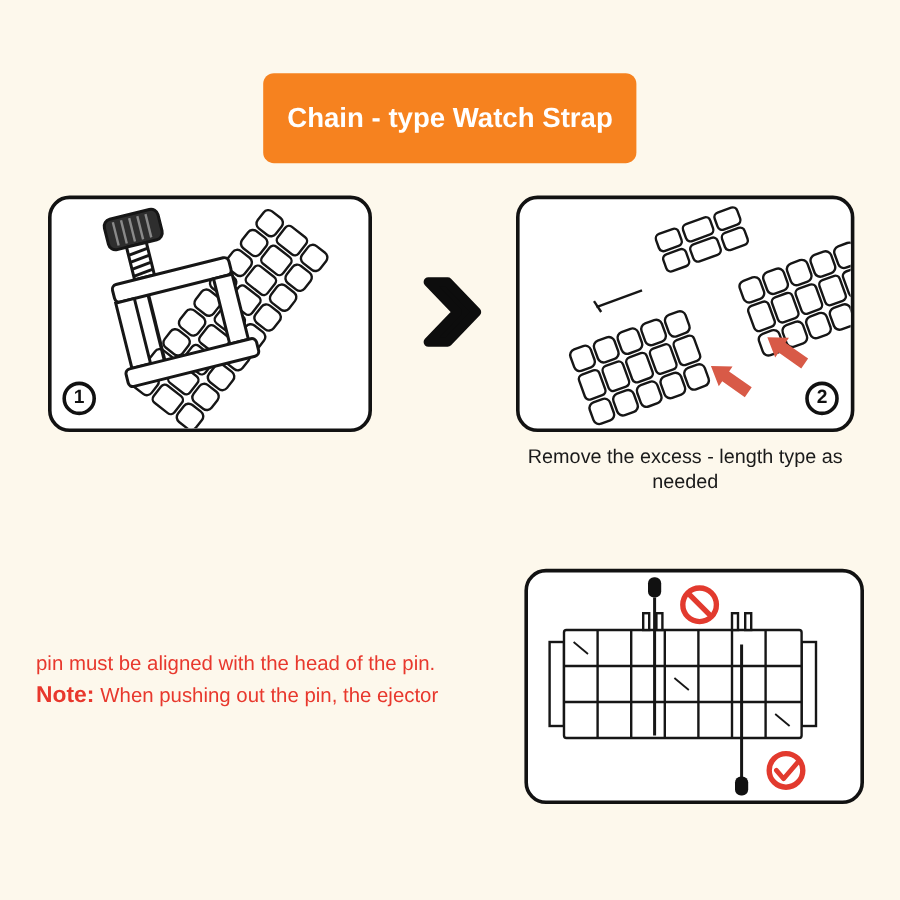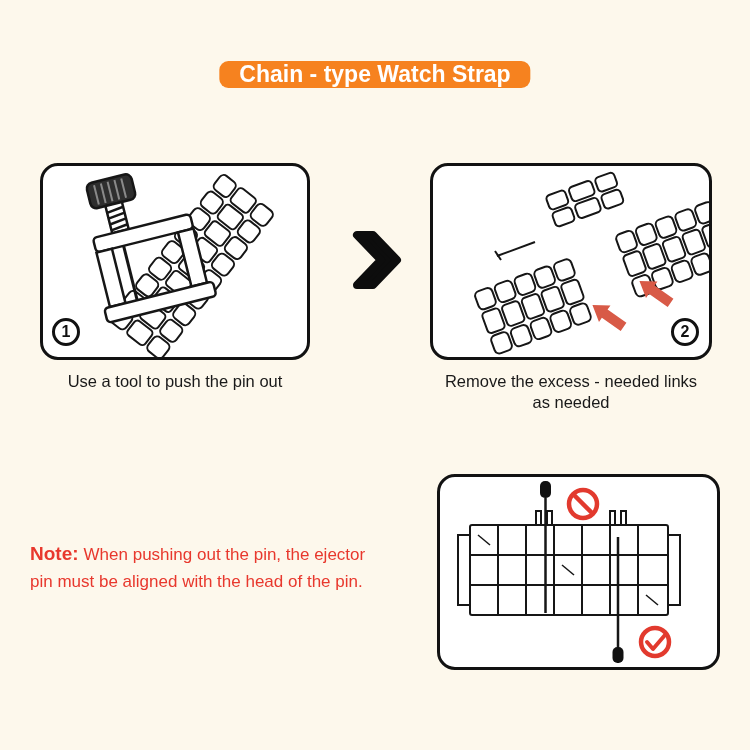--- a/index.html
+++ b/index.html
@@ -9,21 +9,21 @@
     font-family:"Liberation Sans", sans-serif;
     position:relative;
     overflow:hidden;
   }
   .page { position:absolute; inset:0; }
 
   .banner {
     position:absolute; top:61px; left:50%; transform:translateX(-50%);
     background:#f6821f; color:#ffffff;
     font-weight:bold; font-size:23px; line-height:1;
-    padding:2px 20px; border-radius:9px; white-space:nowrap;
+    padding:26px 20px; border-radius:9px; white-space:nowrap;
   }
 
   .panel {
     position:absolute; background:#ffffff;
     border:3px solid #121212; border-radius:18px;
     overflow:hidden;
   }
   .left-panel   { left:40px;  top:163px; width:270px; height:197px; }
   .right-panel  { left:430px; top:163px; width:282px; height:197px; }
   .detail-panel { left:437px; top:474px; width:283px; height:196px; }
@@ -181,26 +181,25 @@
       <g fill="#d85a47">
         <polygon transform="translate(175,150) rotate(35)" points="-19,0 -4,-10 -4,-5 19,-5 19,5 -4,5 -4,10"></polygon>
         <polygon transform="translate(222,126) rotate(35)" points="-19,0 -4,-10 -4,-5 19,-5 19,5 -4,5 -4,10"></polygon>
       </g>
     </svg>
     <div class="step-circle step2">
       <span>2</span>
     </div>
   </div>
 
-  <div class="caption caption1">Use a tool to push the pin out</div>
-  <div class="caption caption2">Remove the excess - needed links as needed</div>
+  <div class="caption caption2">Remove the excess - length type as needed</div>
 
   <div class="note">
+    <div>pin must be aligned with the head of the pin.</div>
     <div><span class="note-label">Note:</span><span>When pushing out the pin, the ejector</span></div>
-    <div>pin must be aligned with the head of the pin.</div>
   </div>
 
   <div class="panel detail-panel">
     <svg viewBox="0 0 277 190">
       <g stroke="#161616" stroke-width="2" fill="#ffffff">
 
         <rect x="18" y="58" width="12" height="70"></rect>
         <rect x="228" y="58" width="12" height="70"></rect>
 
         <rect x="30" y="48" width="198" height="90" rx="2"></rect>

